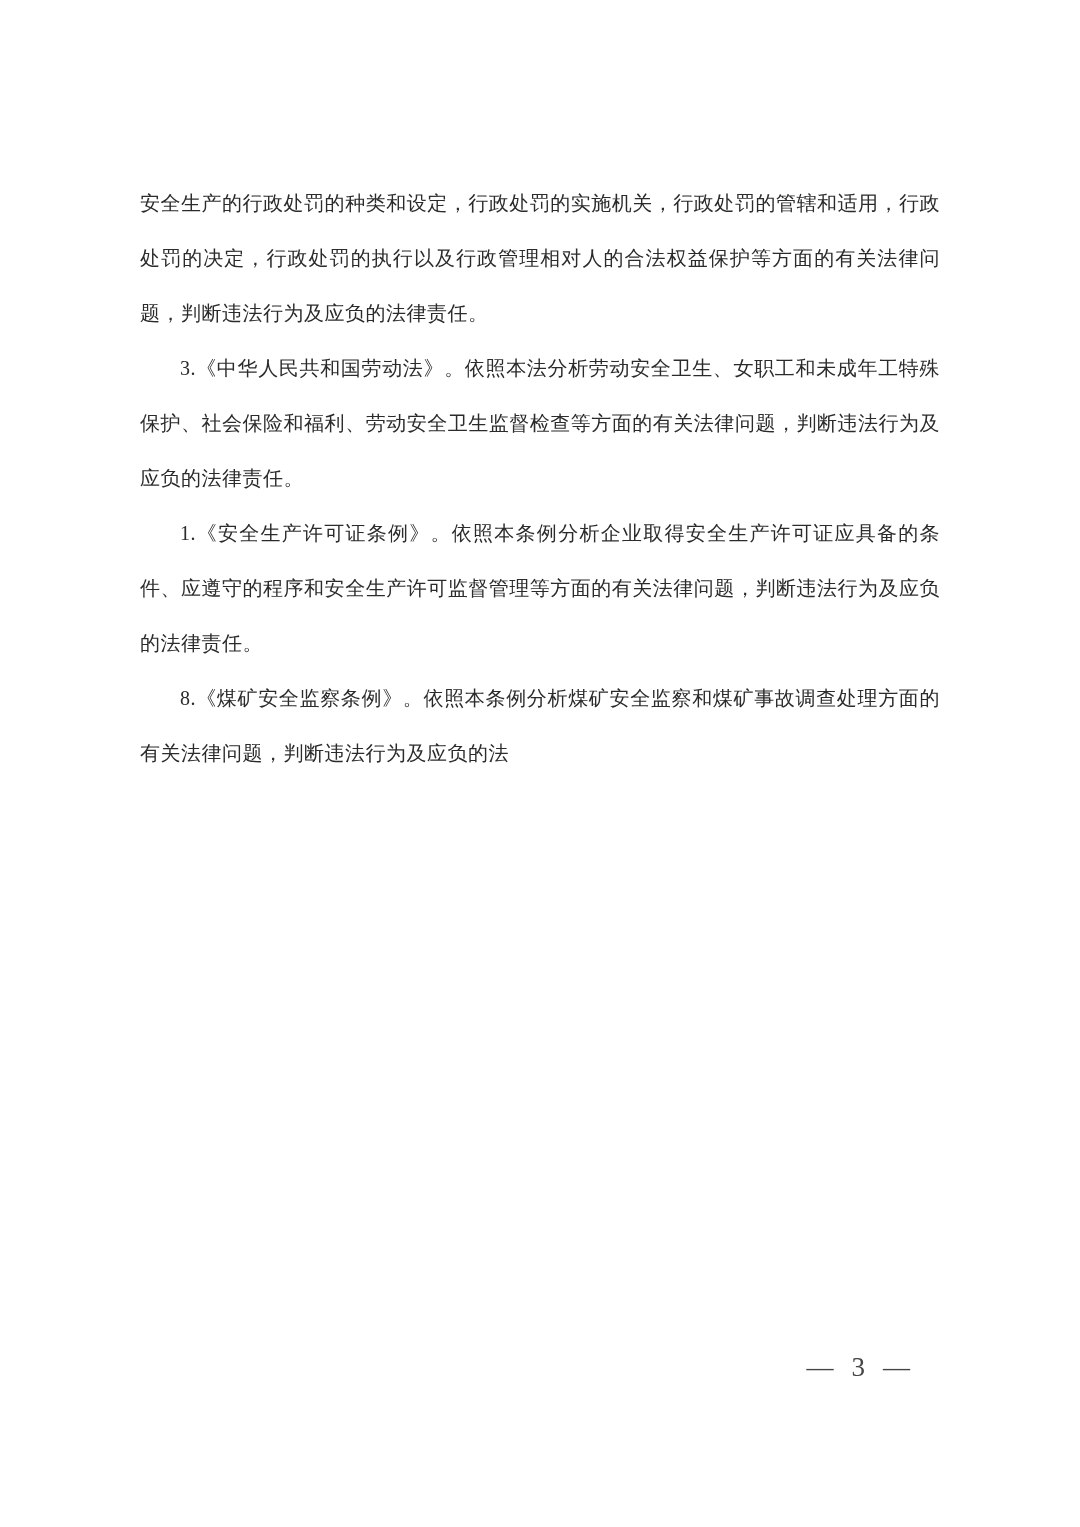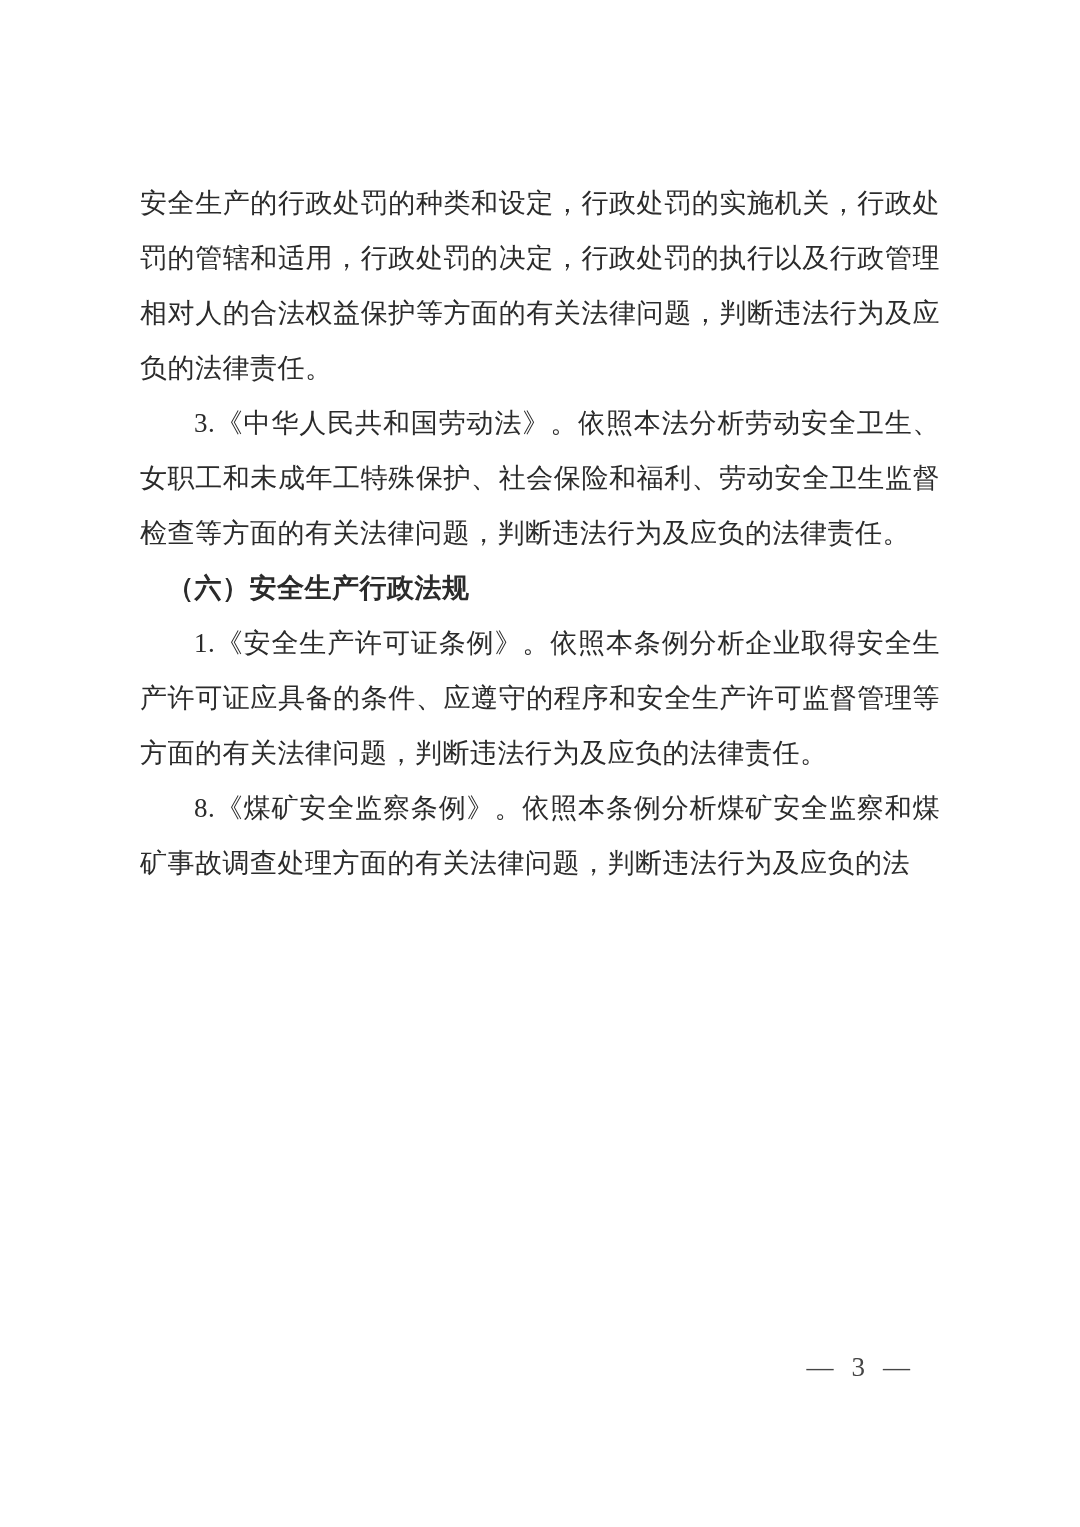--- a/index.html
+++ b/index.html
@@ -18,21 +18,21 @@
     background: #ffffff;
     overflow: hidden;
     font-family: "Liberation Serif", "DejaVu Serif", serif;
     color: #2b2b2b;
   }
   .content {
     position: absolute;
     left: 140px;
     top: 176px;
     width: 800px;
-    font-size: 27px;
+    font-size: 20px;
     line-height: 55px;
     text-align: justify;
     text-justify: inter-character;
     letter-spacing: 0.5px;
   }
   .para {
     margin: 0;
     padding: 0;
     text-indent: 2em;
   }
@@ -58,21 +58,20 @@
     letter-spacing: 0;
   }
 </style>
 </head>
 <body>
 
 <div class="page">
   <div class="content">
     <p class="para first">安全生产的行政处罚的种类和设定，行政处罚的实施机关，行政处罚的管辖和适用，行政处罚的决定，行政处罚的执行以及行政管理相对人的合法权益保护等方面的有关法律问题，判断违法行为及应负的法律责任。</p>
     <p class="para">3.《中华人民共和国劳动法》。依照本法分析劳动安全卫生、女职工和未成年工特殊保护、社会保险和福利、劳动安全卫生监督检查等方面的有关法律问题，判断违法行为及应负的法律责任。</p>
-    <p class="para heading">（六）安全生产行政法规</p>
     <p class="para">1.《安全生产许可证条例》。依照本条例分析企业取得安全生产许可证应具备的条件、应遵守的程序和安全生产许可监督管理等方面的有关法律问题，判断违法行为及应负的法律责任。</p>
     <p class="para">8.《煤矿安全监察条例》。依照本条例分析煤矿安全监察和煤矿事故调查处理方面的有关法律问题，判断违法行为及应负的法</p>
   </div>
 
   <div class="footer">
     <span class="dash">—</span>
     <span class="pagenum">3</span>
     <span class="dash">—</span>
   </div>
 </div>

